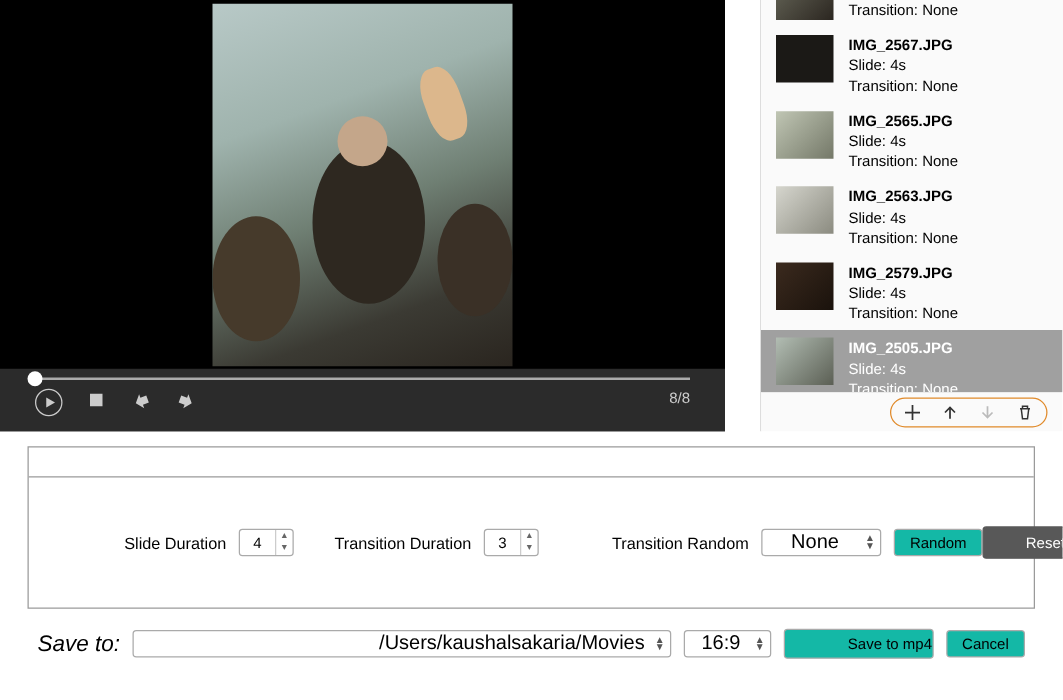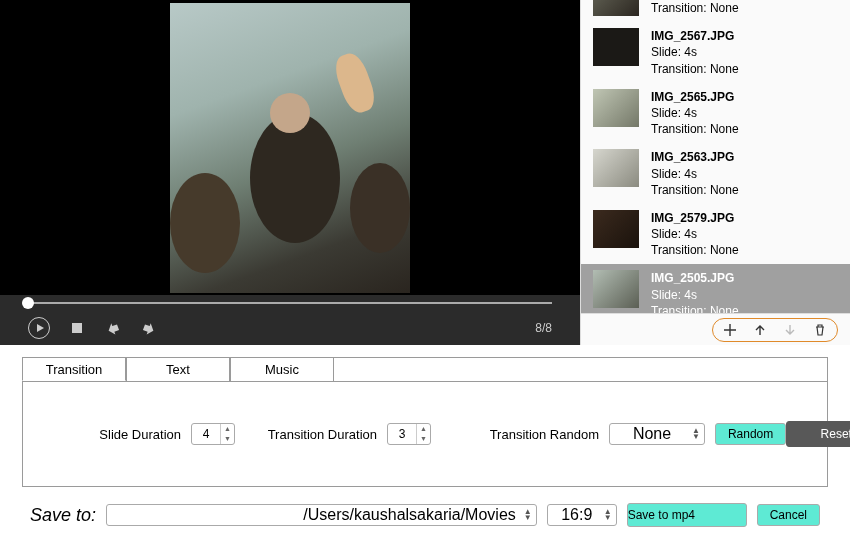--- a/index.html
+++ b/index.html
@@ -19,28 +19,28 @@
   .cs1 { width: 90px; height: 130px; left: 80px; top: 110px; background: #2e2820; }
   .cs2 { width: 40px; height: 40px; left: 100px; top: 90px; background: #c4a68a; border-radius: 50%; }
   .cs3 { width: 70px; height: 100px; left: 0; top: 170px; background: #463a2b; }
   .cs4 { width: 60px; height: 90px; right: 0; top: 160px; background: #3a3026; }
   .cs5 { width: 30px; height: 60px; left: 170px; top: 50px; background: #dcb78c; transform: rotate(-20deg); border-radius: 40%; } 
 
   .preview-controls { height: 50px; background: #2b2b2b; display: flex; flex-direction: column; padding: 0 28px; }
   .seek-row { display: flex; align-items: center; height: 16px; position: relative; }
   .seek-track { flex: 1; height: 2px; background: #aaa; position: relative; }
   .seek-thumb { position: absolute; left: 0; top: 50%; width: 12px; height: 12px; background: #fff; border-radius: 50%; transform: translate(-50%, -50%); }
-  .ctrl-row { flex: 1; display: flex; align-items: center; gap: 18px; }
+  .ctrl-row { flex: 1; display: flex; align-items: flex-start; gap: 18px; }
   .ctrl-btn { color: #ccc; width: 18px; height: 18px; display: inline-flex; align-items: center; justify-content: center; font-size: 14px; cursor: pointer; }
   .ctrl-play { width: 22px; height: 22px; border: 1.5px solid #ccc; border-radius: 50%; display: inline-flex; align-items: center; justify-content: center; }
   .ctrl-play .tri { width: 0; height: 0; border-left: 7px solid #ccc; border-top: 4px solid transparent; border-bottom: 4px solid transparent; margin-left: 2px; }
   .ctrl-stop { width: 10px; height: 10px; background: #ccc; }
   .counter { margin-left: auto; color: #ccc; font-size: 12px; }
 
-  .side-pane { flex: 1; display: flex; flex-direction: column; border-left: 1px solid #ddd; }
+  .side-pane { flex: 1; display: flex; flex-direction: column; border-left: 1px solid #ddd; margin-left: 28px; }
   .slide-list { flex: 1; overflow-y: auto; background: #fafafa; }
   .slide-item { display: flex; gap: 12px; padding: 6px 12px; border-bottom: 0px solid #eee; cursor: pointer; }
   .slide-item.selected { background: #a0a0a0; color: #fff; }
   .thumb { width: 46px; height: 38px; background: linear-gradient(135deg, #5a594d, #2b2620); flex-shrink: 0; }
   .thumb.t2 { background: #1b1916; }
   .thumb.t3 { background: linear-gradient(135deg, #c0c6b4, #747868); }
   .thumb.t4 { background: linear-gradient(135deg, #d6d6ce, #8b8b80); }
   .thumb.t5 { background: linear-gradient(135deg, #3b2a1e, #1a120c); }
   .thumb.t6 { background: linear-gradient(135deg, #b2bdb3, #5b5f54); }
   .slide-meta { display: flex; flex-direction: column; line-height: 1.35; font-size: 12px; }
@@ -60,30 +60,30 @@
   .form-row { display: flex; align-items: center; gap: 10px; }
   .lbl { width: 128px; text-align: right; font-size: 13px; }
   .lbl.w2 { width: 118px; text-align: right; }
   .stepper { display: flex; align-items: center; border: 1px solid #aaa; border-radius: 3px; height: 22px; background: #fff; overflow: hidden; }
   .stepper input { width: 28px; border: none; text-align: center; font-size: 12px; outline: none; }
   .stepper .step { width: 14px; display: flex; flex-direction: column; border-left: 1px solid #ccc; }
   .stepper .step span { height: 10px; font-size: 7px; line-height: 10px; text-align: center; color: #666; cursor: pointer; }
   .select-like { display: flex; align-items: center; border: 1px solid #aaa; border-radius: 3px; height: 22px; background: #fff; padding: 0 4px 0 10px; gap: 8px; cursor: pointer; }
   .select-like .val { min-width: 64px; text-align: center; font-size: 16px; }
   .select-like .car { font-size: 8px; color: #555; display: flex; flex-direction: column; line-height: 6px; }
-  .btn { border: 1px solid #aaa; background: #5eead4; border-radius: 3px; padding: 3px 12px; font-size: 12px; cursor: pointer; }
+  .btn { border: 1px solid #aaa; background: #14b8a6; border-radius: 3px; padding: 3px 12px; font-size: 12px; cursor: pointer; }
   .btn.dark { background: #585858; color: #fff; border-color: #585858; width: 100px; text-align: center; padding: 5px 0; }
   .col-right { margin-left: auto; display: flex; flex-direction: column; gap: 10px; align-items: stretch; justify-content: center; }
 
   .save-row { display: flex; align-items: center; gap: 10px; padding: 12px 30px 14px 30px; }
   .save-row .lbl3 { font-size: 18px; font-style: italic; }
   .path-select { flex: 1; }
   .path-select .val { min-width: auto; flex: 1; text-align: right; }
   .aspect-select .val { min-width: 38px; }
-  .btn.wide { width: 120px; text-align: left; padding: 4px 0; }
+  .btn.wide { width: 120px; text-align: right; padding: 4px 0; }
 
   svg { display: block; }
 </style>
 </head>
 <body>
 
 <div class="app">
 
   <div class="top-area">
 
@@ -195,25 +195,20 @@
             <svg width="14" height="14" viewBox="0 0 14 14">
                 <path d="M3 4h8M5 4V2h4v2M4 4l1 8h4l1-8" stroke="#333" stroke-width="1.2" fill="none"></path>
               </svg>
           </span>
         </div>
       </div>
     </div>
   </div>
 
   <div class="tabs-panel">
-    <div class="tab-row">
-      <div class="tab active">Transition</div>
-      <div class="tab inactive">Text</div>
-      <div class="tab inactive">Music</div>
-    </div>
     <div class="tab-content">
       <div class="form-col">
         <div class="form-row">
           <span class="lbl">Slide Duration</span>
           <span class="stepper">
             <input value="4" style="">
             <span class="step">
                 <span>▲</span>
                 <span>▼</span>
               </span>

